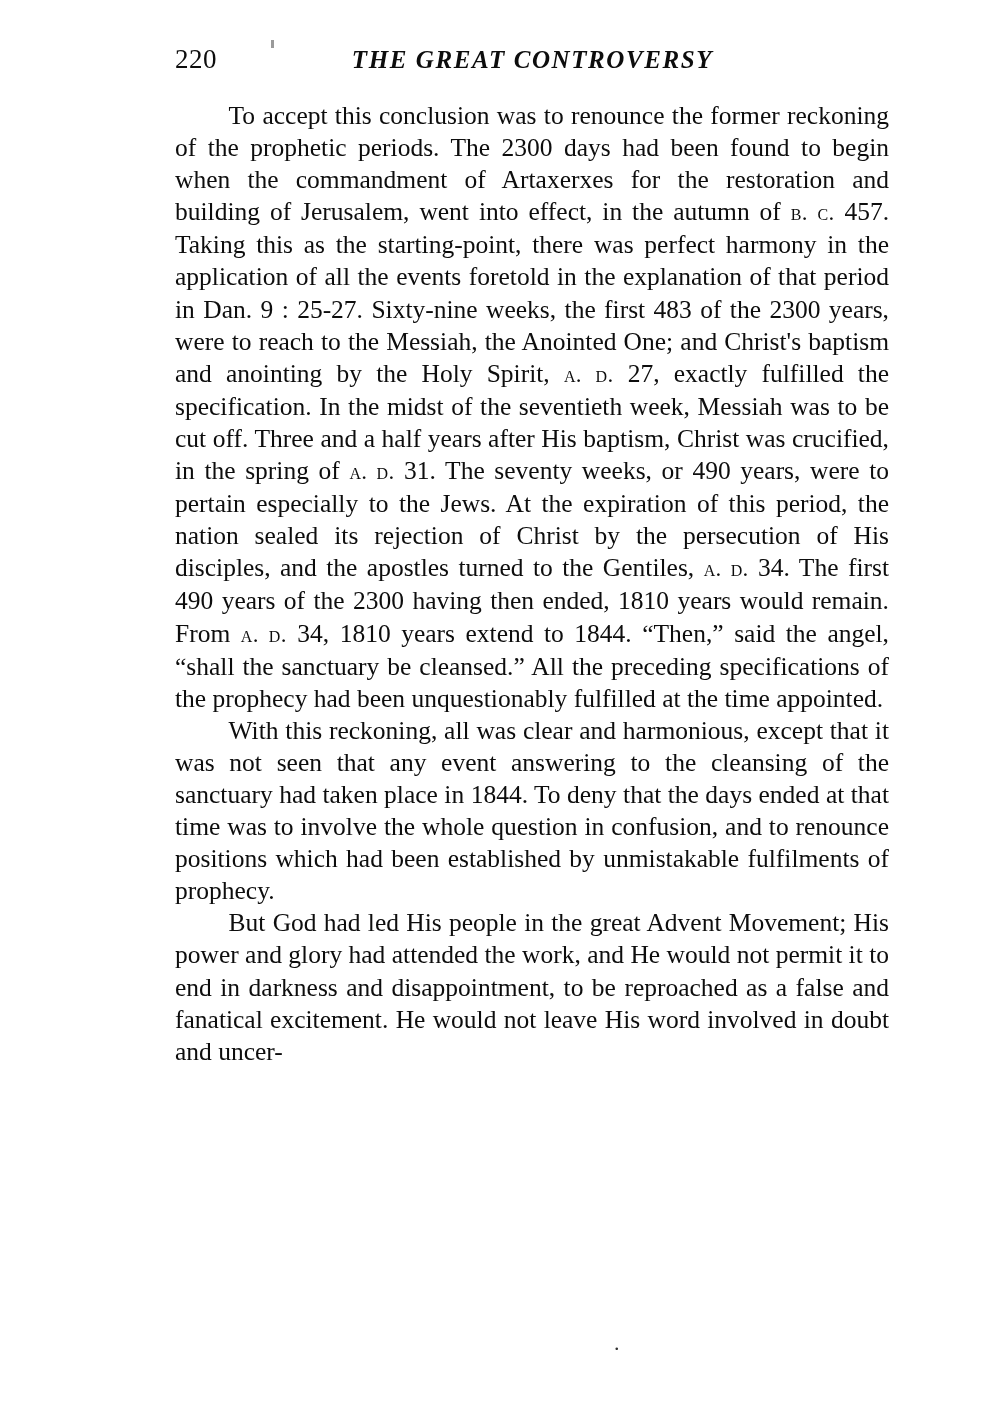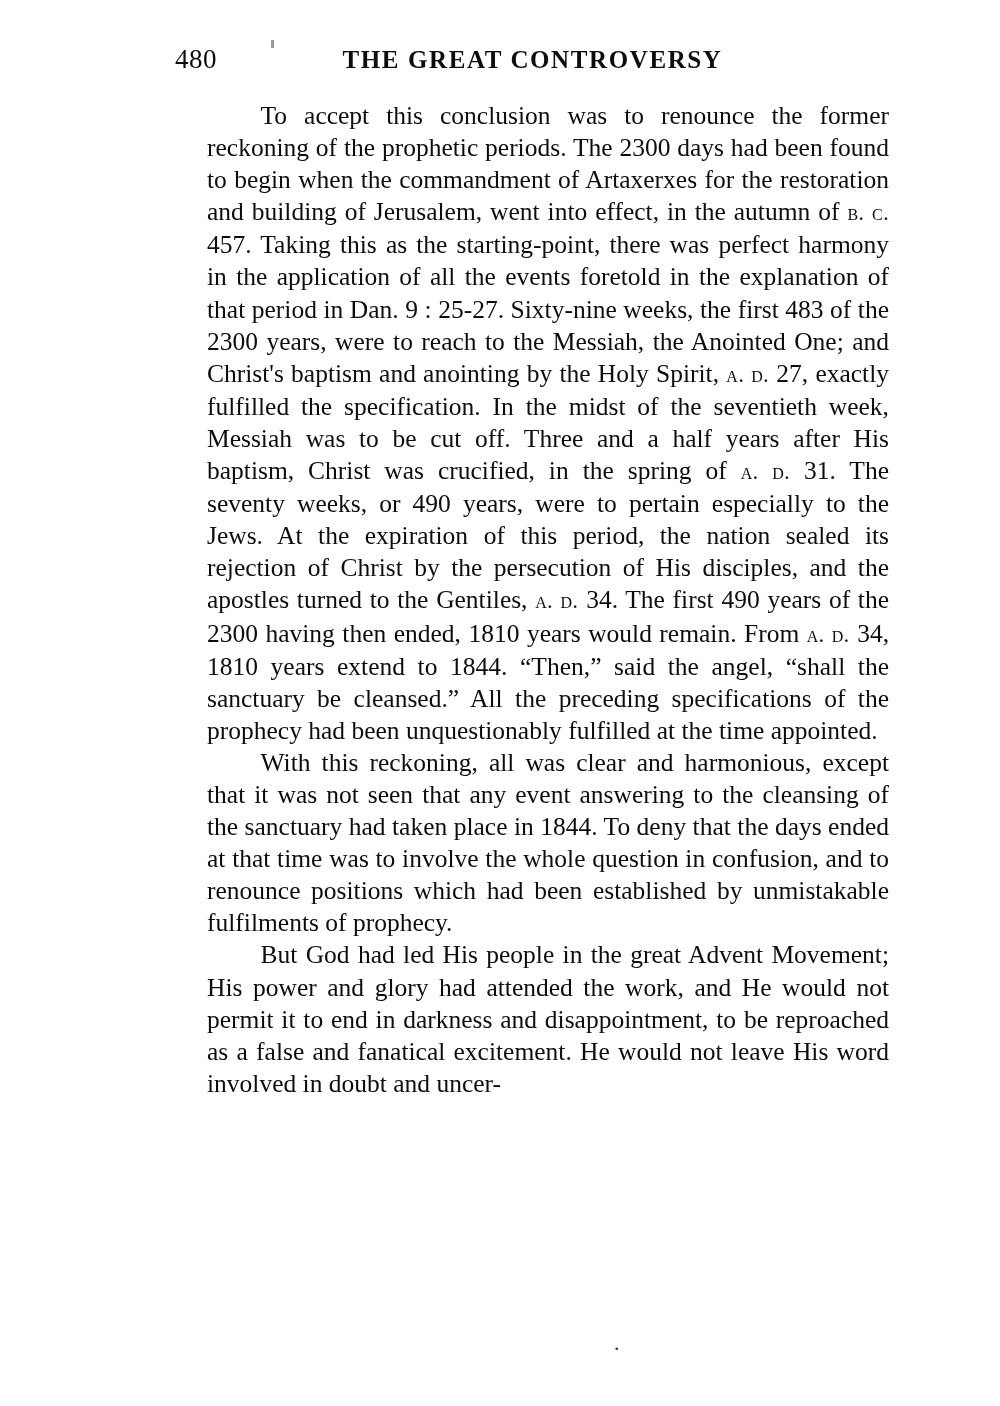--- a/index.html
+++ b/index.html
@@ -35,41 +35,41 @@
     top: 0;
     font-size: 27px;
     letter-spacing: 0.5px;
   }
   .running-title {
     position: absolute;
     left: 0;
     top: 2px;
     width: 715px;
     text-align: center;
+    font-style: italic;
     font-weight: bold;
     font-size: 25px;
     letter-spacing: 1.6px;
   }
   .body-text {
     position: absolute;
     left: 175px;
     top: 100px;
     width: 714px;
   }
   .body-text p {
     margin: 0;
     font-size: 25.5px;
     line-height: 32.1px;
     text-align: justify;
     text-justify: inter-word;
     hyphens: none;
   }
   .body-text p.indent {
     text-indent: 2.1em;
-    margin-left: 32px;
   }
   .sc {
     font-variant: small-caps;
     font-size: 23px;
     letter-spacing: 0.3px;
   }
   .footer-dot {
     position: absolute;
     left: 614px;
     top: 1330px;
@@ -86,21 +86,21 @@
   }
 </style>
 </head>
 <body>
 
 <div class="page">
 
   <div class="top-tick"></div>
 
   <div class="header">
-    <div class="folio">480</div>
+    <div class="folio">220</div>
     <div class="running-title">THE GREAT CONTROVERSY</div>
   </div>
 
   <div class="body-text">
     <p class="indent">To accept this conclusion was to renounce the former reckoning of the prophetic periods. The 2300 days had been found to begin when the commandment of Artaxerxes for the restoration and building of Jerusalem, went into effect, in the autumn of <span class="sc">b. c.</span> 457. Taking this as the starting-point, there was perfect harmony in the application of all the events foretold in the explanation of that period in Dan. 9 : 25-27. Sixty-nine weeks, the first 483 of the 2300 years, were to reach to the Messiah, the Anointed One; and Christ's baptism and anointing by the Holy Spirit, <span class="sc">a. d.</span> 27, exactly fulfilled the specification. In the midst of the seventieth week, Messiah was to be cut off. Three and a half years after His baptism, Christ was crucified, in the spring of <span class="sc">a. d.</span> 31. The seventy weeks, or 490 years, were to pertain especially to the Jews. At the expiration of this period, the nation sealed its rejection of Christ by the persecution of His disciples, and the apostles turned to the Gentiles, <span class="sc">a. d.</span> 34. The first 490 years of the 2300 having then ended, 1810 years would remain. From <span class="sc">a. d.</span> 34, 1810 years extend to 1844. “Then,” said the angel, “shall the sanctuary be cleansed.” All the preceding specifications of the prophecy had been unquestionably fulfilled at the time appointed.</p>
     <p class="indent">With this reckoning, all was clear and harmonious, except that it was not seen that any event answering to the cleansing of the sanctuary had taken place in 1844. To deny that the days ended at that time was to involve the whole question in confusion, and to renounce positions which had been established by unmistakable fulfilments of prophecy.</p>
     <p class="indent">But God had led His people in the great Advent Movement; His power and glory had attended the work, and He would not permit it to end in darkness and disappointment, to be reproached as a false and fanatical excitement. He would not leave His word involved in doubt and uncer-</p>
   </div>
 
   <div class="footer-dot">.</div>

